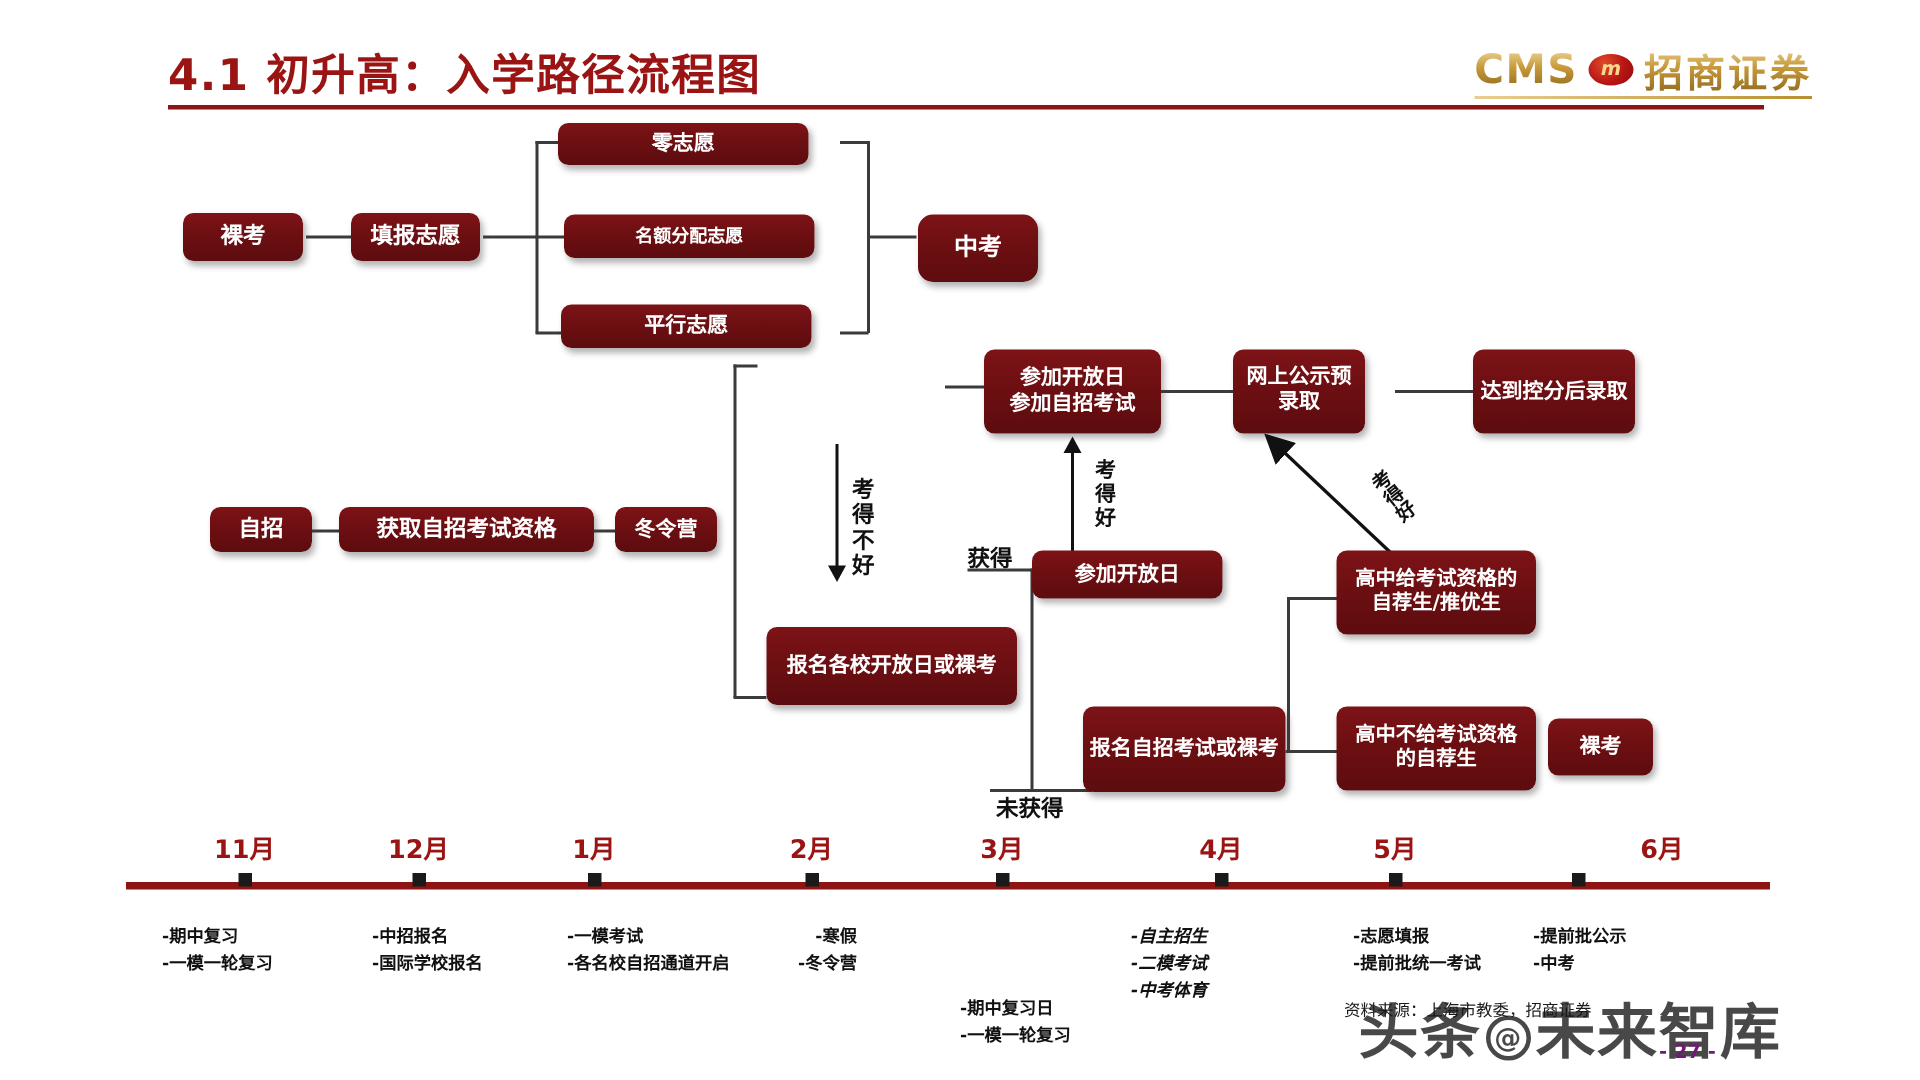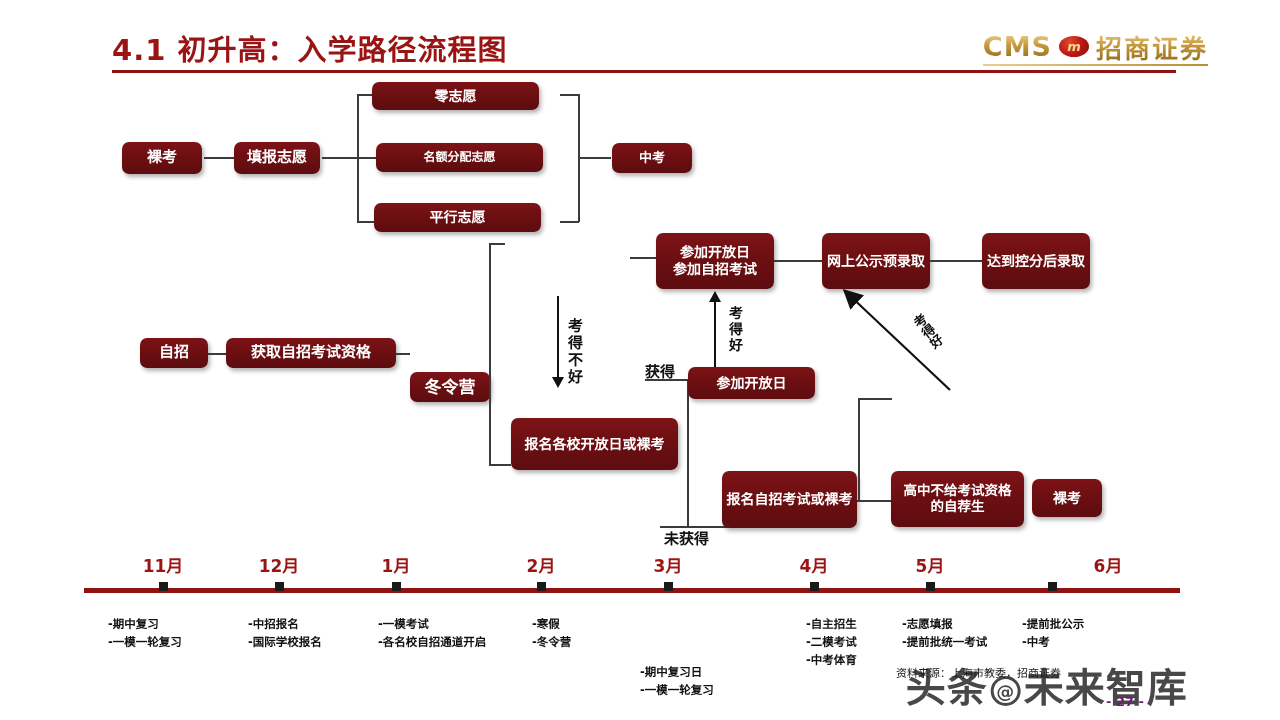--- a/index.html
+++ b/index.html
@@ -149,52 +149,52 @@
   </div>
   <div class="box" style="left:374px; top:203px; width:167px; height:29px; font-size:14px;">
     <span>平行志愿</span>
   </div>
 
   <div class="ln vln" style="left:578px; top:94px; height:128px;"></div>
   <div class="ln hln" style="left:560px; top:94px; width:19px;"></div>
   <div class="ln hln" style="left:560px; top:221px; width:19px;"></div>
   <div class="ln hln" style="left:578px; top:157px; width:33px;"></div>
 
-  <div class="box" style="left:612px; top:143px; width:80px; height:30px; font-size:13px;">
+  <div class="box" style="left:612px; top:143px; width:80px; height:45px; font-size:16px;border-radius:10px;">
     <span>中考</span>
   </div>
 
   <div class="ln hln" style="left:630px; top:257px; width:27px;"></div>
 
   <div class="box" style="left:656px; top:233px; width:118px; height:56px; font-size:14px;">
     <span style="white-space:pre-line;">参加开放日
 参加自招考试</span>
   </div>
   <div class="ln hln" style="left:774px; top:260px; width:48px;"></div>
 
-  <div class="box" style="left:822px; top:233px; width:108px; height:56px; font-size:14px;">
+  <div class="box" style="left:822px; top:233px; width:88px; height:56px; font-size:14px;font-family:Liberation Serif, serif;">
     <span>网上公示预录取</span>
   </div>
   <div class="ln hln" style="left:930px; top:260px; width:52px;"></div>
 
   <div class="box" style="left:982px; top:233px; width:108px; height:56px; font-size:14px;">
     <span>达到控分后录取</span>
   </div>
 
   <div class="box" style="left:140px; top:338px; width:68px; height:30px; font-size:15px;">
     <span>自招</span>
   </div>
   <div class="ln hln" style="left:208px; top:353px; width:18px;"></div>
 
   <div class="box" style="left:226px; top:338px; width:170px; height:30px; font-size:15px;">
     <span>获取自招考试资格</span>
   </div>
   <div class="ln hln" style="left:396px; top:353px; width:14px;"></div>
 
-  <div class="box" style="left:410px; top:338px; width:80px; height:30px; font-size:17px;margin-top:34px;">
+  <div class="box" style="left:410px; top:338px; width:68px; height:30px; font-size:14px;">
     <span>冬令营</span>
   </div>
 
   <div class="ln vln" style="left:489px; top:243px; height:222px;"></div>
   <div class="ln hln" style="left:489px; top:243px; width:16px;"></div>
   <div class="ln hln" style="left:489px; top:464px; width:22px;"></div>
 
   <div class="arrow-line" style="left:557px; top:296px; height:83px;"></div>
   <div class="arrow-head arr-down" style="left:552px; top:377px;"></div>
   <div class="vlabel" style="left:566px; top:318px; font-size:15px;">考得不好</div>
@@ -228,20 +228,24 @@
   </div>
 
   <div class="box" style="left:722px; top:471px; width:135px; height:57px; font-size:14px;">
     <span>报名自招考试或裸考</span>
   </div>
 
   <div class="ln vln" style="left:858px; top:398px; height:102px;"></div>
   <div class="ln hln" style="left:858px; top:398px; width:34px;"></div>
   <div class="ln hln" style="left:857px; top:500px; width:35px;"></div>
 
+  <div class="box" style="left:891px; top:367px; width:133px; height:56px; font-size:13.5px;">
+    <span style="white-space:pre-line;">高中给考试资格的
+自荐生/推优生</span>
+  </div>
 
   <div class="box" style="left:891px; top:471px; width:133px; height:56px; font-size:13.5px;">
     <span style="white-space:pre-line;">高中不给考试资格
 的自荐生</span>
   </div>
 
   <div class="box" style="left:1032px; top:479px; width:70px; height:38px; font-size:14px;">
     <span>裸考</span>
   </div>
 
@@ -260,33 +264,33 @@
         <div>-国际学校报名</div>
       </div>
       <div class="tl-tick" style="left: 392px;"></div>
       <div class="tl-month" style="left: 396px;">1月</div>
       <div class="tl-items" style="left: 378px;">
         <div>-一模考试</div>
         <div>-各名校自招通道开启</div>
       </div>
       <div class="tl-tick" style="left: 537px;"></div>
       <div class="tl-month" style="left: 541px;">2月</div>
-      <div class="tl-items" style="left: 532px;">
+      <div class="tl-items" style="left: 532px; text-align: right;">
         <div>-寒假</div>
         <div>-冬令营</div>
       </div>
       <div class="tl-tick" style="left: 664px;"></div>
       <div class="tl-month" style="left: 668px;">3月</div>
       <div class="tl-items" style="left: 640px; margin-top: 48px;">
         <div>-期中复习日</div>
         <div>-一模一轮复习</div>
       </div>
       <div class="tl-tick" style="left: 810px;"></div>
       <div class="tl-month" style="left: 814px;">4月</div>
-      <div class="tl-items" style="left: 806px;">
+      <div class="tl-items" style="left: 754px; font-style: italic;">
         <div>-自主招生</div>
         <div>-二模考试</div>
         <div>-中考体育</div>
       </div>
       <div class="tl-tick" style="left: 926px;"></div>
       <div class="tl-month" style="left: 930px;">5月</div>
       <div class="tl-items" style="left: 902px;">
         <div>-志愿填报</div>
         <div>-提前批统一考试</div>
       </div>

